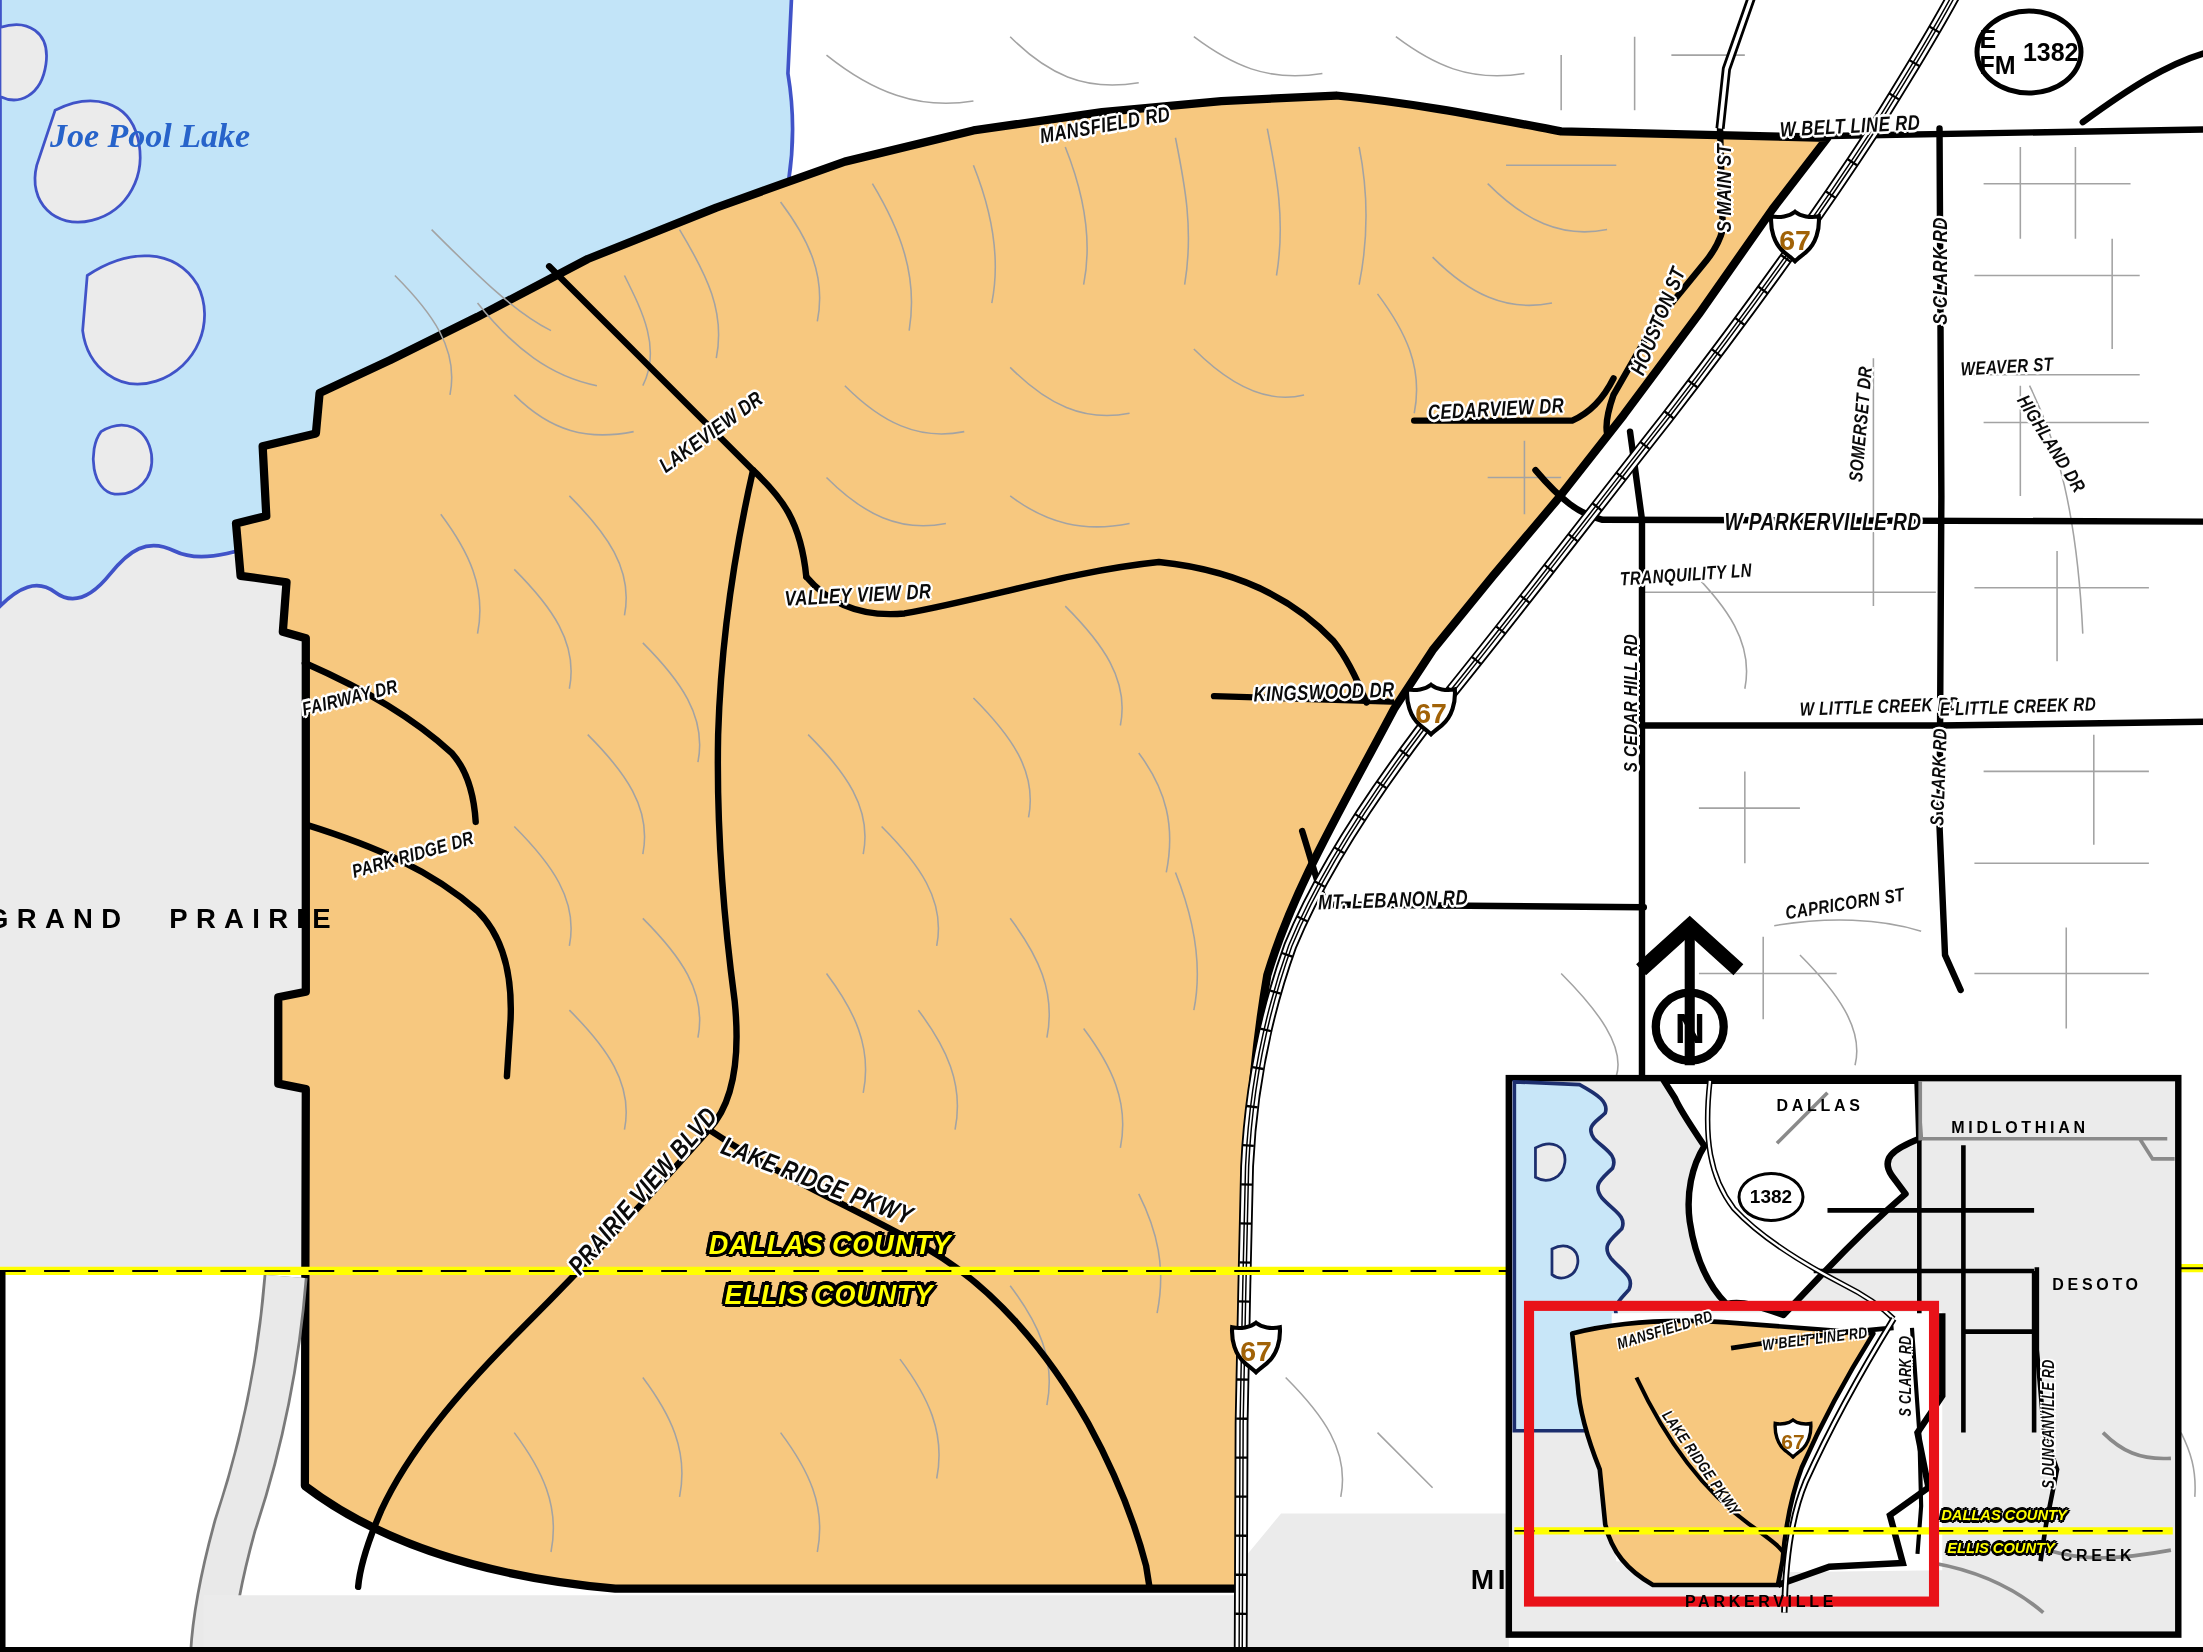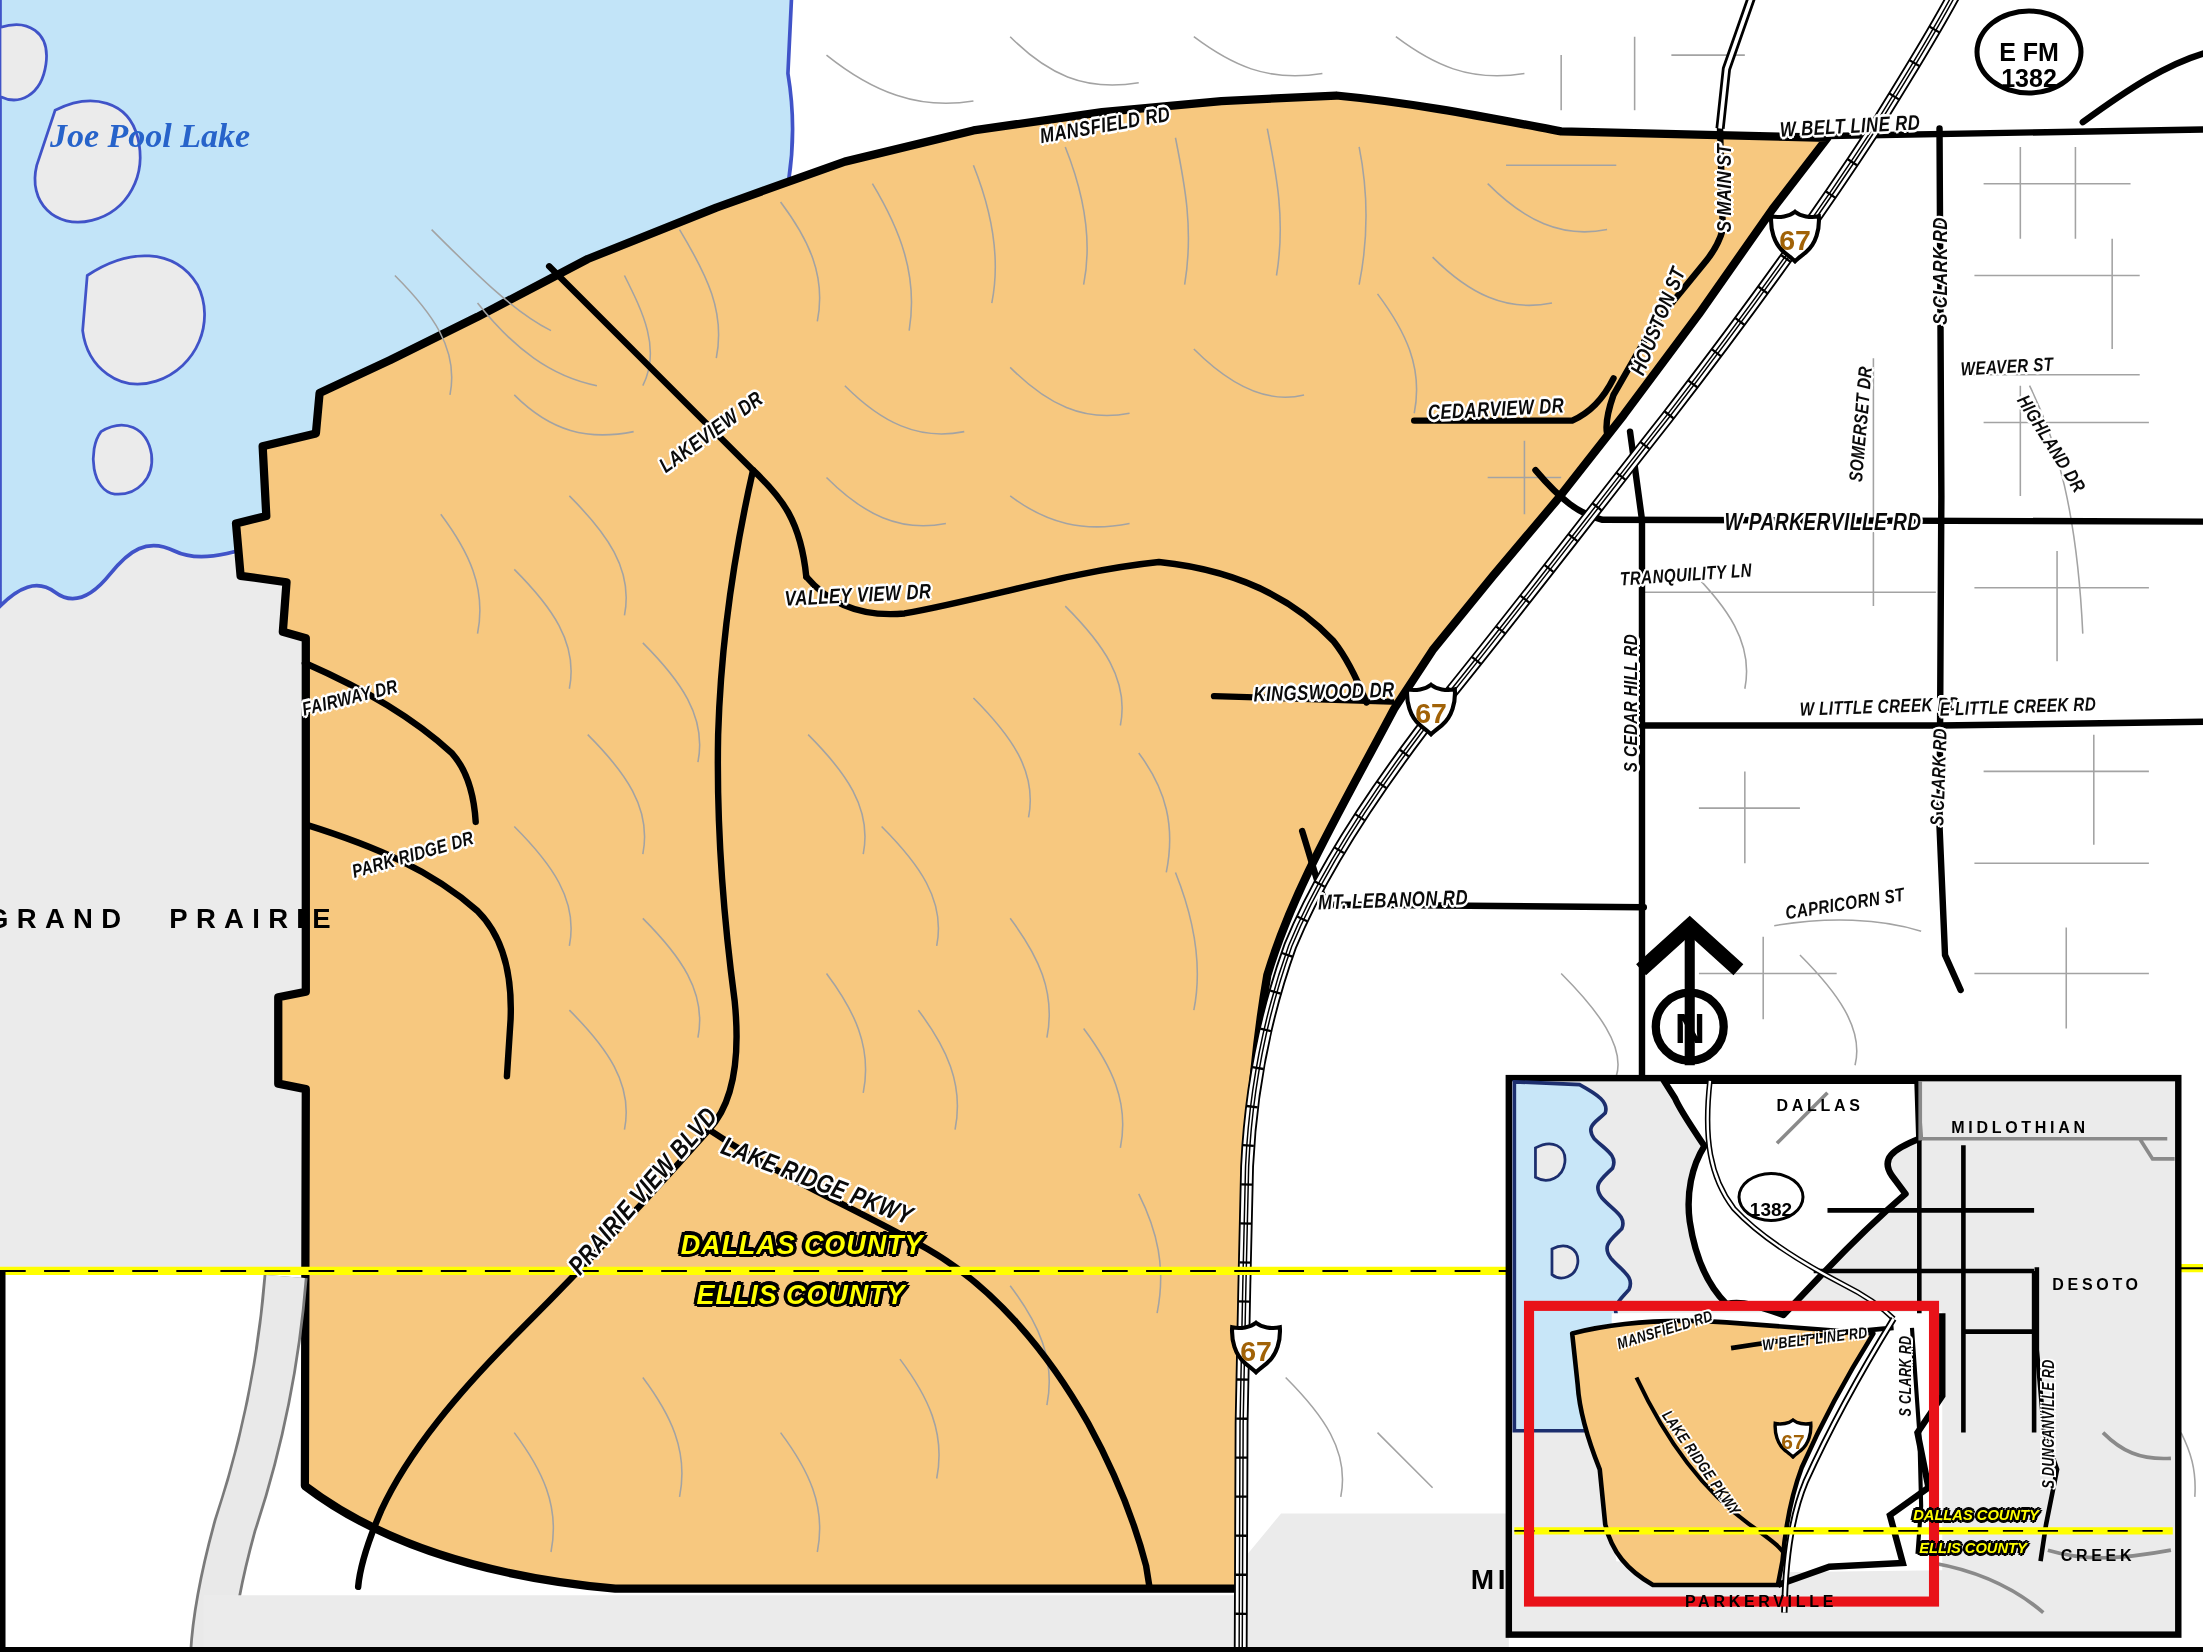--- a/index.html
+++ b/index.html
@@ -12,35 +12,35 @@
        transform:translate(-50%,-50%) rotate(var(--r,0deg)) scaleX(var(--sx,.8));
        text-shadow:-1.8px -1.8px 0 #fff,1.8px -1.8px 0 #fff,-1.8px 1.8px 0 #fff,1.8px 1.8px 0 #fff,
                    0 -2.8px 0 #fff,0 2.8px 0 #fff,-2.8px 0 0 #fff,2.8px 0 0 #fff;}
   .city{position:absolute;white-space:nowrap;color:#000;font-weight:bold;font-style:normal;
         font-size:27.5px;letter-spacing:8.3px;word-spacing:24px;text-shadow:none;
         transform:translate(-50%,-50%);}
   .county{position:absolute;white-space:nowrap;color:#ffff00;font-weight:bold;font-style:italic;
         font-size:27px;letter-spacing:0.9px;
         transform:translate(-50%,-50%);
         text-shadow:-2.8px -2.8px 0 #000,2.8px -2.8px 0 #000,-2.8px 2.8px 0 #000,2.8px 2.8px 0 #000,
-                    0 -3.7px 0 #000,0 3.7px 0 #000,-3.7px 0 0 #000,3.7px 0 0 #000;}
+                    0 -3.7px 0 #000,0 3.7px 0 #000,-3.7px 0 0 #000,3.7px 0 0 #000;margin-left:28px;}
   .seriflake{position:absolute;white-space:nowrap;color:#2763CA;font-style:italic;font-weight:bold;
         font-family:"Liberation Serif",serif;font-size:34px;transform:translate(-50%,-50%);text-align:right;}
   .ins-road{font-size:15.6px;text-shadow:-1.8px -1.8px 0 #fff,1.8px -1.8px 0 #fff,-1.8px 1.8px 0 #fff,1.8px 1.8px 0 #fff;}
   .ins-city{font-size:16px;letter-spacing:3.7px;}
   .ins-county{font-size:14.7px;letter-spacing:0;
         text-shadow:-1.8px -1.8px 0 #000,1.8px -1.8px 0 #000,-1.8px 1.8px 0 #000,1.8px 1.8px 0 #000,
                     0 -2.8px 0 #000,0 2.8px 0 #000,-2.8px 0 0 #000,2.8px 0 0 #000;}
   .mi{font-size:28px;letter-spacing:3.7px;}
   
   .us-shield{position:absolute;transform:translate(-50%,-50%);}
   .us-shield .num{position:absolute;left:50%;top:54%;transform:translate(-50%,-50%);
         font-weight:bold;color:#a16207;}
   .oval{position:absolute;transform:translate(-50%,-50%);background:#fff;border:5.5px solid #000;
-        border-radius:50%;display:flex;flex-direction:column;align-items:center;justify-content:flex-end;
+        border-radius:50%;display:flex;flex-direction:row;align-items:center;justify-content:center;
         font-weight:bold;color:#000;line-height:1.02;}
   .northN{position:absolute;transform:translate(-50%,-50%);font-weight:bold;font-size:42px;color:#000;}
 </style>
 </head>
 <body>
 
 <div class="stage">
 
 <svg class="art" width="2204" height="1653" viewBox="0 0 2400 1800">
 

